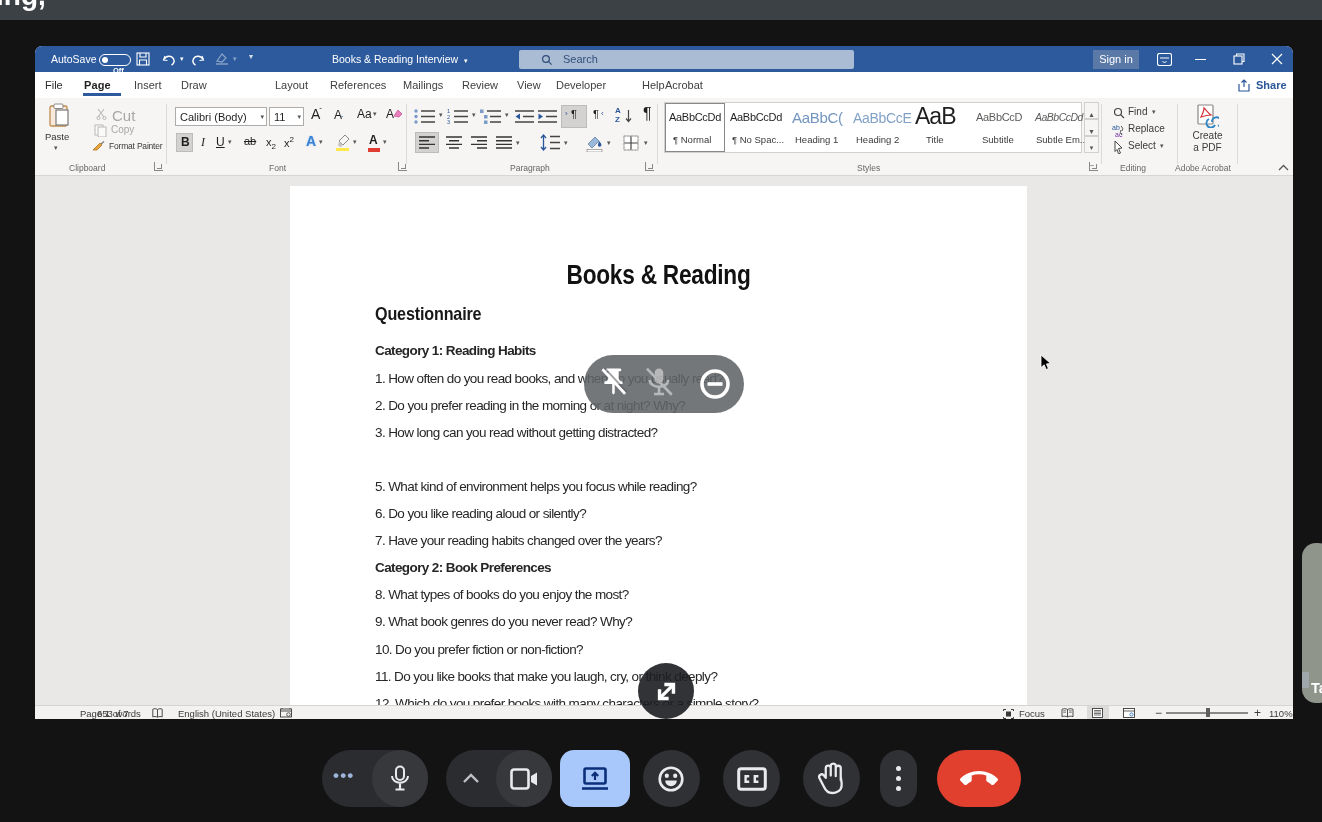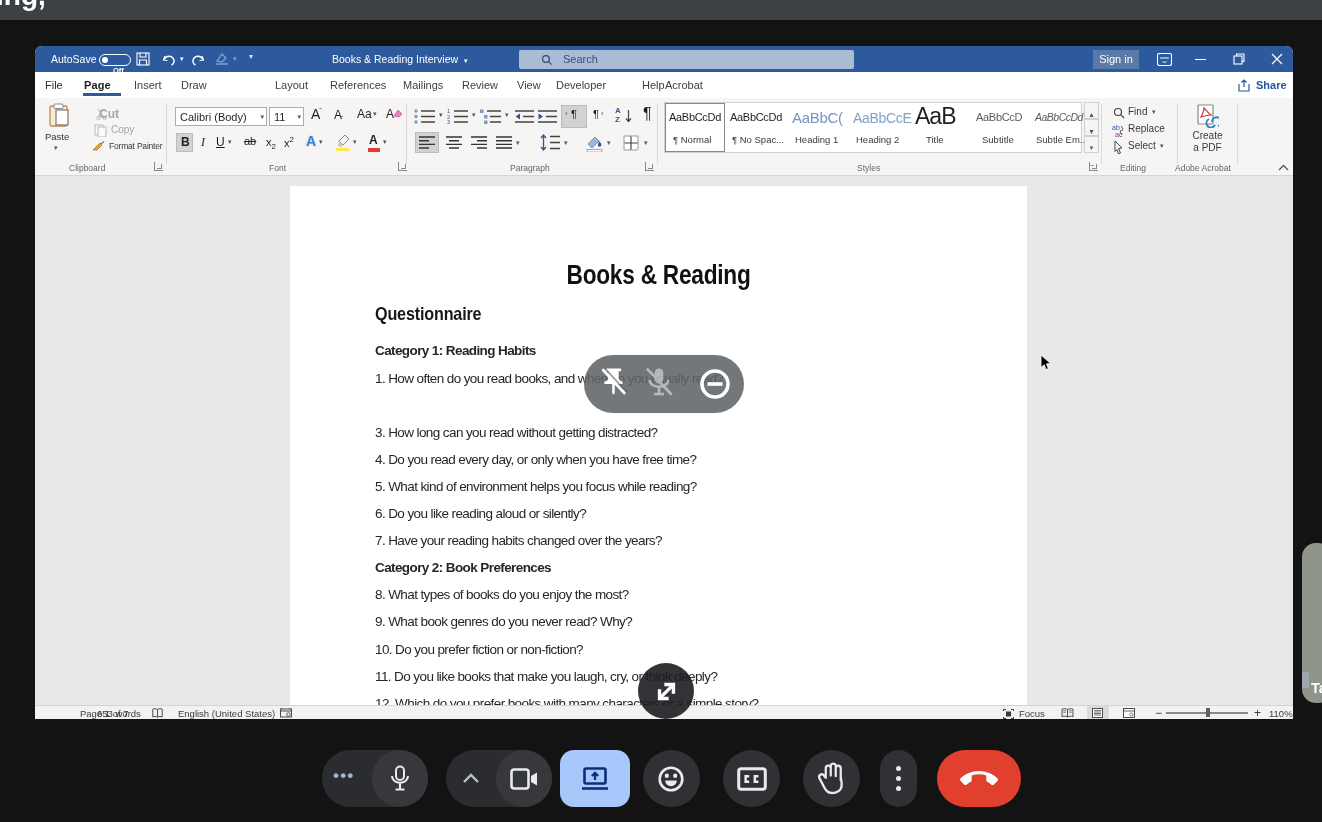--- a/index.html
+++ b/index.html
@@ -131,21 +131,21 @@
         <rect x="7" y="1" width="9" height="4.5" rx="1" fill="#fff" stroke="#8a8886" stroke-width="1"></rect>
         <rect x="9" y="7" width="12" height="15" fill="#fff" stroke="#7a7877" stroke-width="1.2"></rect>
       </svg>
     <span style="position:absolute;left:10px;top:33px;font-size:9.5px;color:#333;">Paste</span>
     <span style="position:absolute;left:19px;top:46px;font-size:7px;color:#555;">▾</span>
     <svg style="position:absolute;left:61px;top:10px;opacity:0.55;" width="12" height="12" viewBox="0 0 12 12">
         <path d="M2 1 L8 9 M8 1 L2 9" stroke="#8a8886" stroke-width="1.1" fill="none"></path>
         <circle cx="2.5" cy="10" r="1.6" fill="none" stroke="#8a8886"></circle>
         <circle cx="8.5" cy="10" r="1.6" fill="none" stroke="#8a8886"></circle>
       </svg>
-    <span style="position:absolute;left:64px;top:9px;font-size:12px;color:#a9a7a5;font-weight:bold;">Cut</span>
+    <span style="position:absolute;left:77px;top:9px;font-size:15px;color:#a9a7a5;">Cut</span>
     <svg style="position:absolute;left:59px;top:26px;opacity:0.55;" width="13" height="13" viewBox="0 0 13 13">
         <rect x="1" y="1" width="8" height="10" fill="#fff" stroke="#8a8886"></rect>
         <rect x="4" y="3" width="8" height="10" fill="#fff" stroke="#8a8886"></rect>
       </svg>
     <span style="position:absolute;left:76px;top:26px;font-size:10px;color:#a9a7a5;">Copy</span>
     <svg style="position:absolute;left:57px;top:43px;" width="14" height="13" viewBox="0 0 14 13">
         <path d="M1 9 L6 4 L8 2 L10 4 L5 9 Z" fill="#e8a33d" stroke="#b07820" stroke-width="0.8"></path>
         <path d="M9 3 L12 0.5" stroke="#7a7877" stroke-width="1.2"></path>
       </svg>
     <span style="position:absolute;left:74px;top:43px;font-size:8.5px;letter-spacing:-0.2px;color:#3b3a39;">Format Painter</span>
@@ -349,22 +349,22 @@
     <svg style="position:absolute;left:1243px;top:66px;" width="11" height="7" viewBox="0 0 11 7">
         <path d="M1 6 L5.5 1.5 L10 6" fill="none" stroke="#555" stroke-width="1.3"></path>
       </svg>
   </div>
   <div id="docarea">
       <div id="page">
     <div style="position:absolute;left:0;top:74px;width:737px;text-align:center;"><span style="display:inline-block;font-size:27px;font-weight:bold;color:#111;transform:scaleX(0.84);transform-origin:center;letter-spacing:-0.3px;">Books &amp; Reading</span></div>
     <div style="position:absolute;left:85px;top:117px;"><span style="display:inline-block;font-size:19px;font-weight:bold;color:#181818;transform:scaleX(0.85);transform-origin:left;letter-spacing:-0.2px;">Questionnaire</span></div>
     <div class="docline" style="top:157px;font-weight:bold;">Category 1: Reading Habits</div>
     <div class="docline" style="top:185px;">1. How often do you read books, and when do you usually read?</div>
+    <div class="docline" style="top:212px;">2. Do you prefer reading in the morning or at night? Why?</div>
     <div class="docline" style="top:239px;">3. How long can you read without getting distracted?</div>
-    <div class="docline" style="top:266px;">4. Do you read every day, or only when you have free time?</div>
     <div class="docline" style="top:293px;">5. What kind of environment helps you focus while reading?</div>
     <div class="docline" style="top:320px;">6. Do you like reading aloud or silently?</div>
     <div class="docline" style="top:347px;">7. Have your reading habits changed over the years?</div>
     <div class="docline" style="top:374px;font-weight:bold;">Category 2: Book Preferences</div>
     <div class="docline" style="top:401px;">8. What types of books do you enjoy the most?</div>
     <div class="docline" style="top:428px;">9. What book genres do you never read? Why?</div>
     <div class="docline" style="top:456px;">10. Do you prefer fiction or non-fiction?</div>
     <div class="docline" style="top:483px;">11. Do you like books that make you laugh, cry, or think deeply?</div>
     <div class="docline" style="top:510px;">12. Which do you prefer books with many characters or a simple story?</div>
   </div>

